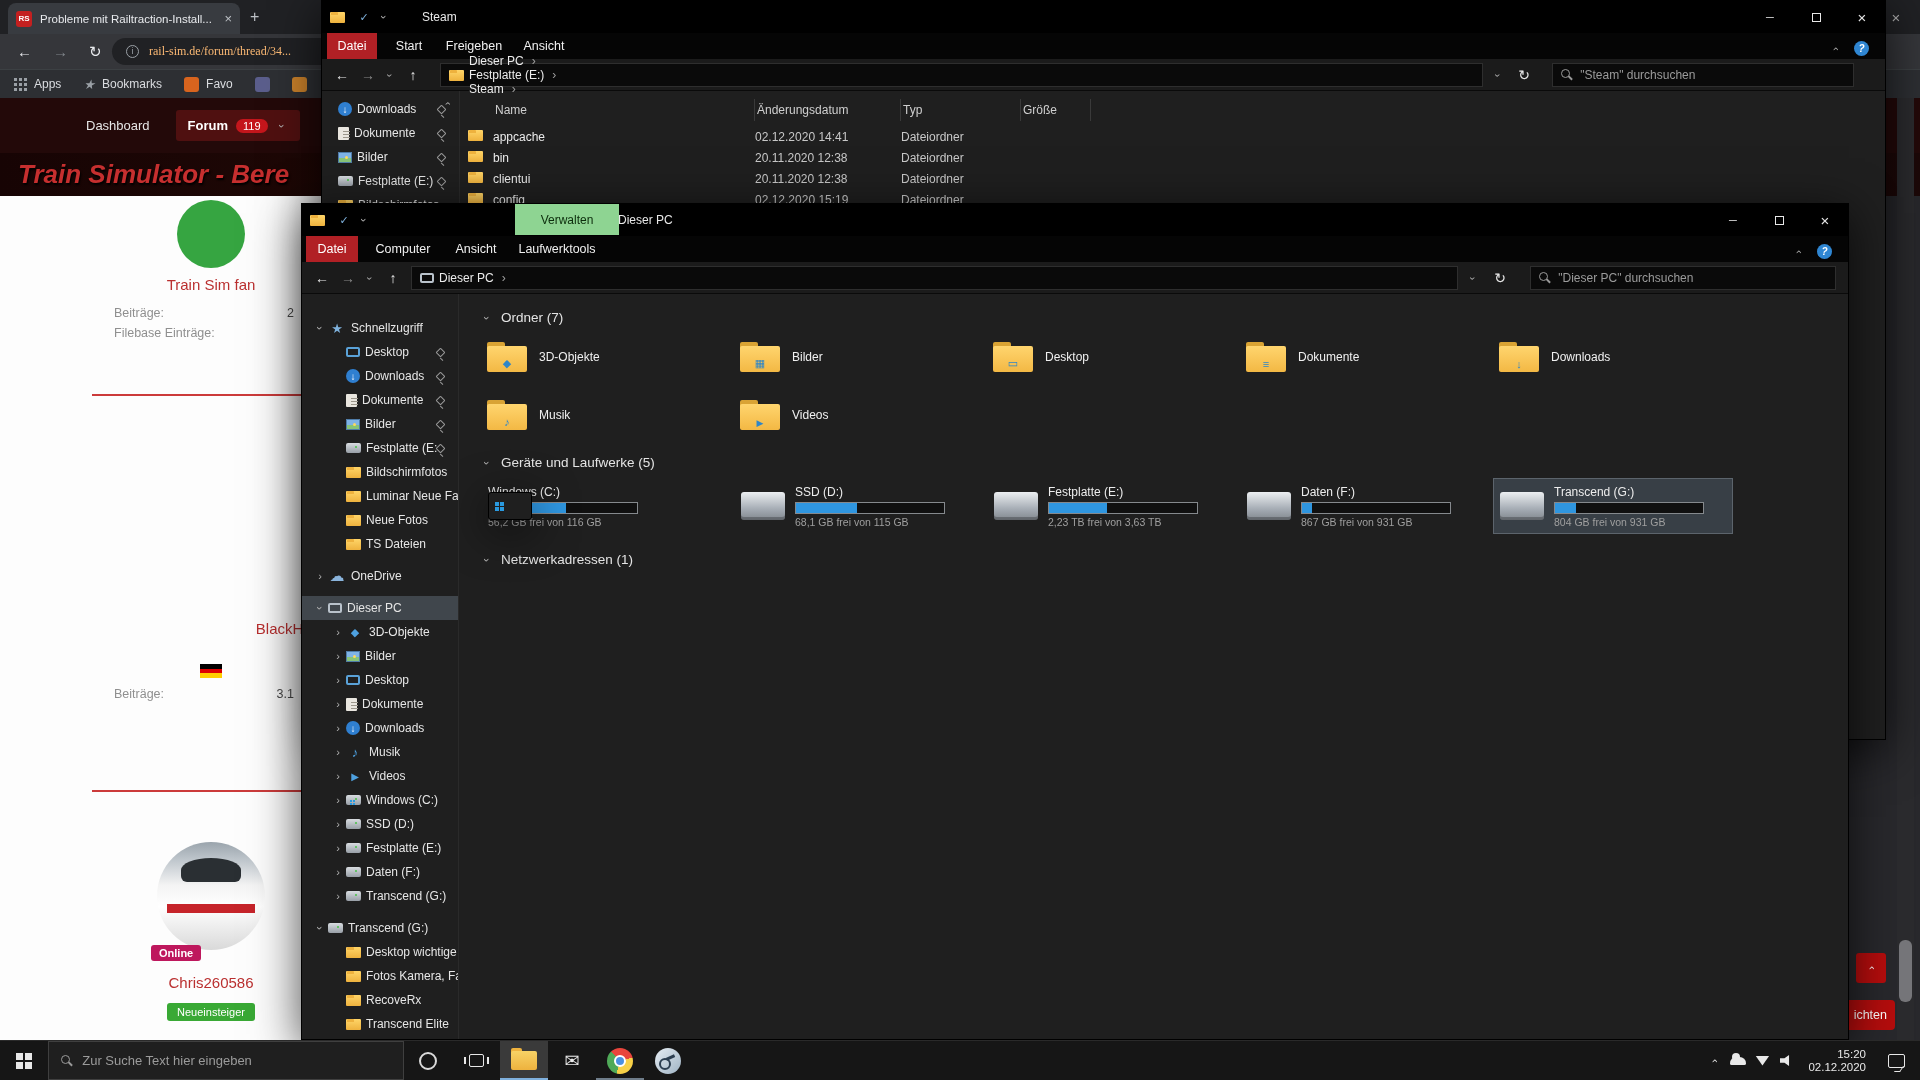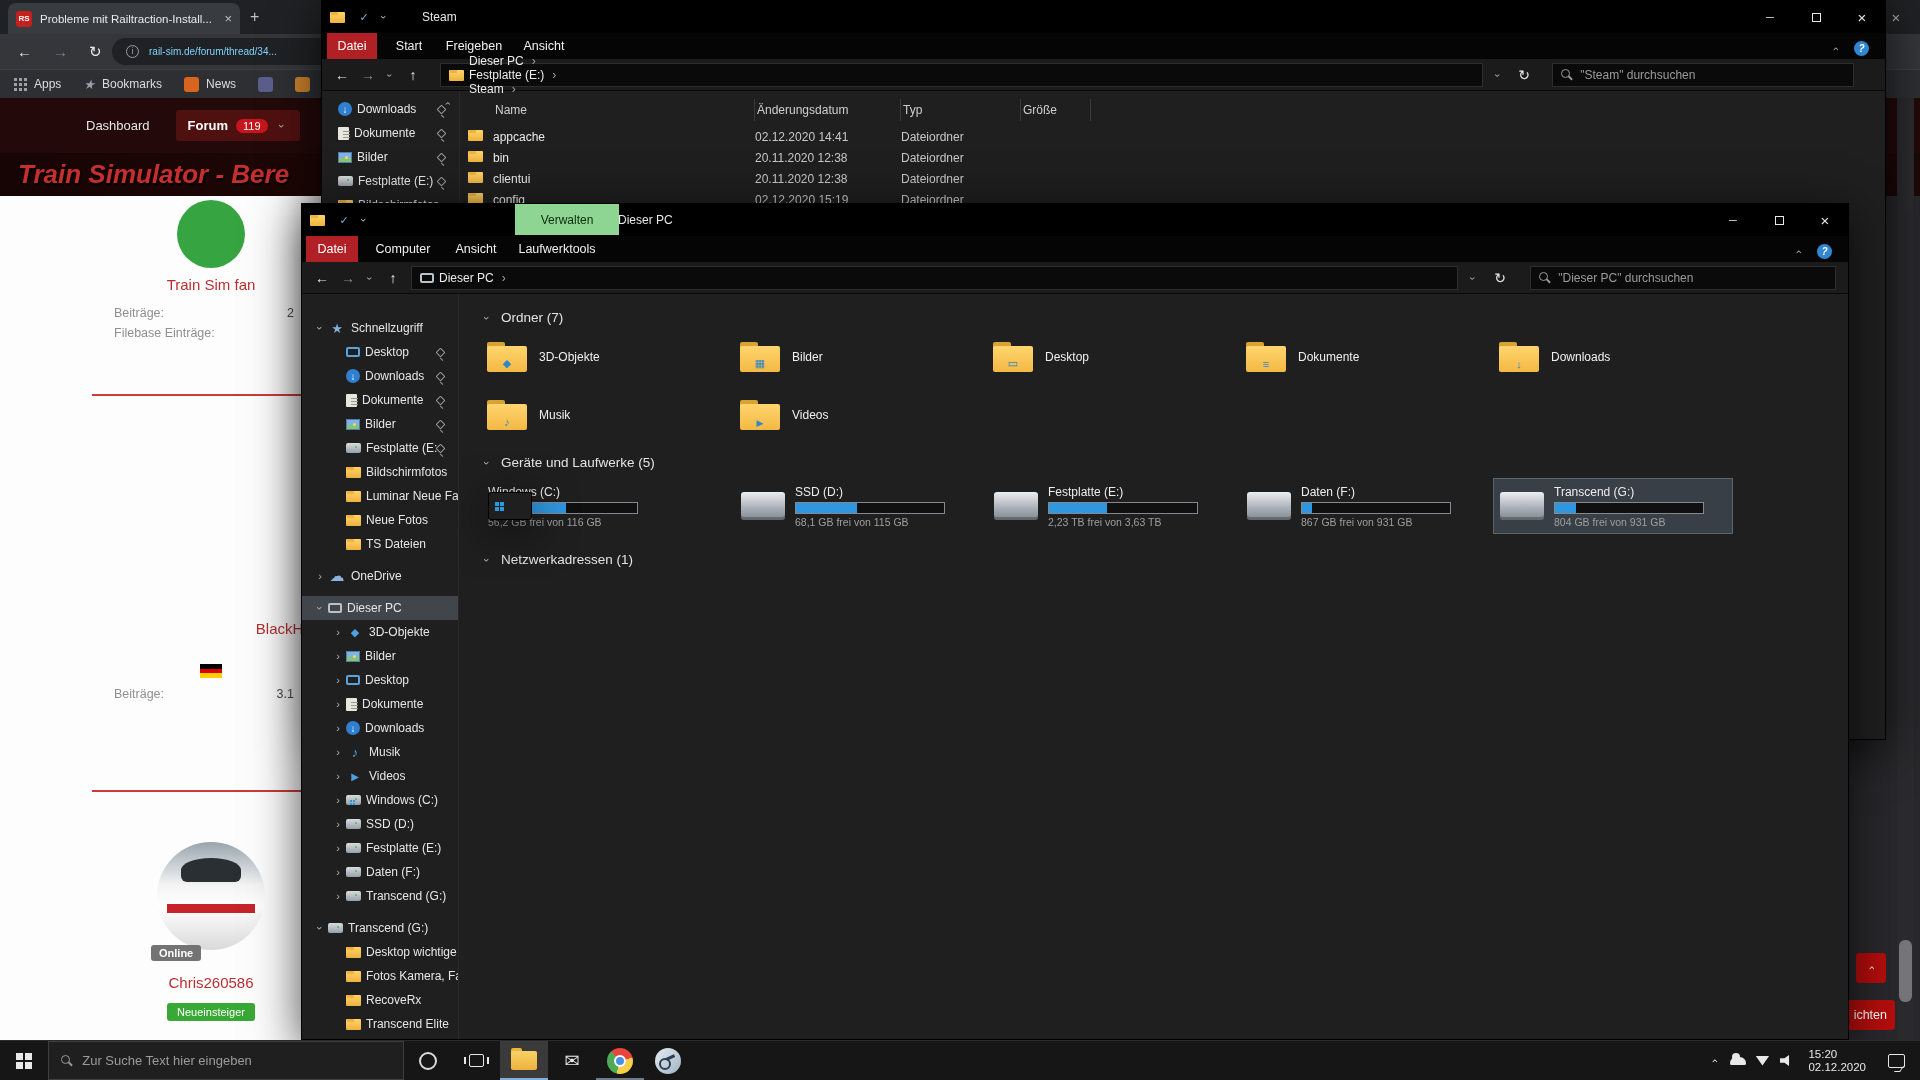--- a/index.html
+++ b/index.html
@@ -140,21 +140,21 @@
   .newtab { position:absolute; left:250px; top:8px; color:#bdc1c6; font-size:16px; }
   .bwc { position:absolute; right:0; top:0; display:flex; }
   .bwcb { width:48px; height:34px; display:flex; align-items:center; justify-content:center; color:#bdc1c6; font-size:13px; }
   .btoolbar { position:absolute; left:0; top:34px; right:0; height:35px; background:#35363a; }
   .btoolbar .nbtn { position:absolute; top:0; height:35px; width:30px; display:flex; align-items:center; justify-content:center;
     color:#e8eaed; font-size:15px; }
   .addrpill { position:absolute; left:112px; top:4px; width:1560px; height:27px; background:#202124; border-radius:14px;
     display:flex; align-items:center; padding:0 14px; gap:10px; }
   .siteinfo { width:13px; height:13px; border:1.5px solid #9aa0a6; border-radius:50%; color:#9aa0a6; font-size:9px;
     text-align:center; line-height:11px; flex:none; }
-  .urltxt { font-size:10px; color:#7dd3fc; white-space:nowrap; }
+  .urltxt { font-size:12px; color:#fdba74; white-space:nowrap;font-family:Liberation Serif, serif; }
   .bmbar { position:absolute; left:0; top:69px; right:0; height:29px; background:#2d2f33; border-top:1px solid #3c4043;
     display:flex; align-items:center; padding-left:14px; gap:22px; }
   .bmitem { display:flex; align-items:center; gap:7px; font-size:12px; color:#dadce0; }
   .grid9 { width:3px; height:3px; background:#9aa0a6; margin:0 10px 10px 0;
     box-shadow:5px 0 0 #9aa0a6,10px 0 0 #9aa0a6,0 5px 0 #9aa0a6,5px 5px 0 #9aa0a6,10px 5px 0 #9aa0a6,0 10px 0 #9aa0a6,5px 10px 0 #9aa0a6,10px 10px 0 #9aa0a6; }
   .bmstar::before { content:"★"; color:#9aa0a6; font-size:13px; }
   .favchip { width:15px; height:15px; border-radius:3px; flex:none; }
   .page { position:absolute; left:0; top:98px; width:1920px; height:942px; background:#28282c; overflow:hidden; }
   .fheader { position:absolute; left:0; top:0; width:100%; height:55px; background:#230909; display:flex; align-items:center;
     padding-left:86px; gap:26px; }
@@ -178,21 +178,21 @@
   .logo236 { color:#fff; font-size:40px; font-weight:800; font-style:italic; letter-spacing:1px; }
   .pname2 { position:absolute; left:92px; width:238px; top:424px; text-align:right; color:#ba3030; font-size:15px; }
   .deflag { position:absolute; left:200px; top:468px; width:22px; height:14px;
     background:linear-gradient(#000 0 33%, #d00 33% 66%, #ffce00 66%); }
   .pstats2 { position:absolute; left:92px; width:238px; top:488px; }
   .pava3 { position:absolute; left:157px; top:646px; width:108px; height:108px; border-radius:50%; overflow:hidden;
     background:linear-gradient(180deg,#9aa4ac 0%,#c2c9cf 18%,#f4f4f4 40%,#ffffff 60%,#d9d9d9 100%); }
   .pava3::before { content:""; position:absolute; left:24px; top:16px; width:60px; height:24px; background:#2a2f33;
     border-radius:50% 50% 6px 6px; }
   .pava3::after { content:""; position:absolute; left:10px; top:62px; width:88px; height:9px; background:#c6242a; }
-  .onlinebadge { position:absolute; left:151px; top:749px; background:#737373; color:#fff; font-size:11px; font-weight:bold;
+  .onlinebadge { position:absolute; left:151px; top:749px; background:#be185d; color:#fff; font-size:11px; font-weight:bold;
     padding:2px 8px; border-radius:3px; }
   .pname3 { position:absolute; left:92px; width:238px; top:778px; text-align:center; color:#ba3030; font-size:15px; }
   .rankbadge { position:absolute; left:92px; width:238px; top:806px; text-align:center; }
   .rankbadge span { background:#39a935; color:#fff; font-size:11px; padding:3px 10px; border-radius:3px; }
   .bscroll { position:absolute; right:6px; top:0; width:17px; height:942px; background:#2b2b2e; }
   .bthumb { position:absolute; left:2px; width:13px; top:842px; height:62px; background:#76767a; border-radius:6px; }
   .fabtop { position:absolute; left:1856px; top:855px; width:30px; height:30px; background:#b50d0d; color:#fff;
     display:flex; align-items:center; justify-content:center; border-radius:3px; }
   .fabbtn { position:absolute; left:1840px; top:902px; width:55px; height:30px; background:#b50d0d; color:#fff;
     font-size:12.5px; display:flex; align-items:center; justify-content:flex-end; padding-right:8px; border-radius:4px; }
@@ -221,21 +221,21 @@
   .chromeball::before { content:""; position:absolute; inset:7px; background:#4a90e2; border:2px solid #fff; border-radius:50%; }
   .steamball { width:26px; height:26px; border-radius:50%; background:linear-gradient(135deg,#e6edf3,#9fb3c4); position:relative; }
   .steamball::before { content:""; position:absolute; left:4px; bottom:4px; width:8px; height:8px; border:2.5px solid #2c3e50; border-radius:50%; }
   .steamball::after { content:""; position:absolute; left:11px; top:8px; width:9px; height:3px; background:#2c3e50; transform:rotate(-25deg); }
   .tray { margin-left:auto; display:flex; align-items:center; padding-right:4px; }
   .tico { width:24px; height:40px; display:flex; align-items:center; justify-content:center; color:#e8e8e8; }
   .cloudico { width:16px; height:8px; background:#e8e8e8; border-radius:8px 8px 2px 2px; position:relative; }
   .cloudico::before { content:""; position:absolute; left:2px; top:-4px; width:8px; height:8px; background:#e8e8e8; border-radius:50%; }
   .wifiico { width:14px; height:10px; background:#e8e8e8; clip-path:polygon(50% 100%, 0 0, 100% 0); }
   .spkico { width:13px; height:11px; background:#e8e8e8; clip-path:polygon(0 30%,35% 30%,70% 0,70% 100%,35% 70%,0 70%); }
-  .tclock { text-align:left; color:#e8e8e8; font-size:11.5px; line-height:13px; padding:0 10px; }
+  .tclock { text-align:right; color:#e8e8e8; font-size:11.5px; line-height:13px; padding:0 10px; }
   .actico { width:17px; height:14px; border:1.5px solid #e8e8e8; border-radius:2px; position:relative; }
   .actico::after { content:""; position:absolute; right:2px; bottom:-5px; width:5px; height:5px;
     border-right:1.5px solid #e8e8e8; border-bottom:1.5px solid #e8e8e8; transform:skewX(-35deg); }
 </style>
 </head>
 <body>
 
 <div class="browser">
   <div class="tabstrip">
     <div class="btab">
@@ -275,21 +275,21 @@
     <span class="bmitem">
       <i class="grid9"></i>
       <span>Apps</span>
     </span>
     <span class="bmitem">
       <i class="bmstar"></i>
       <span>Bookmarks</span>
     </span>
     <span class="bmitem">
       <i class="favchip" style="background:#d8641e"></i>
-      <span>News</span>
+      <span>Favo</span>
     </span>
     <span class="bmitem">
       <i class="favchip" style="background:#5b5e8c"></i>
     </span>
     <span class="bmitem">
       <i class="favchip" style="background:#c77f2a"></i>
     </span>
   </div>
   <div class="page">
     <div class="fheader">

